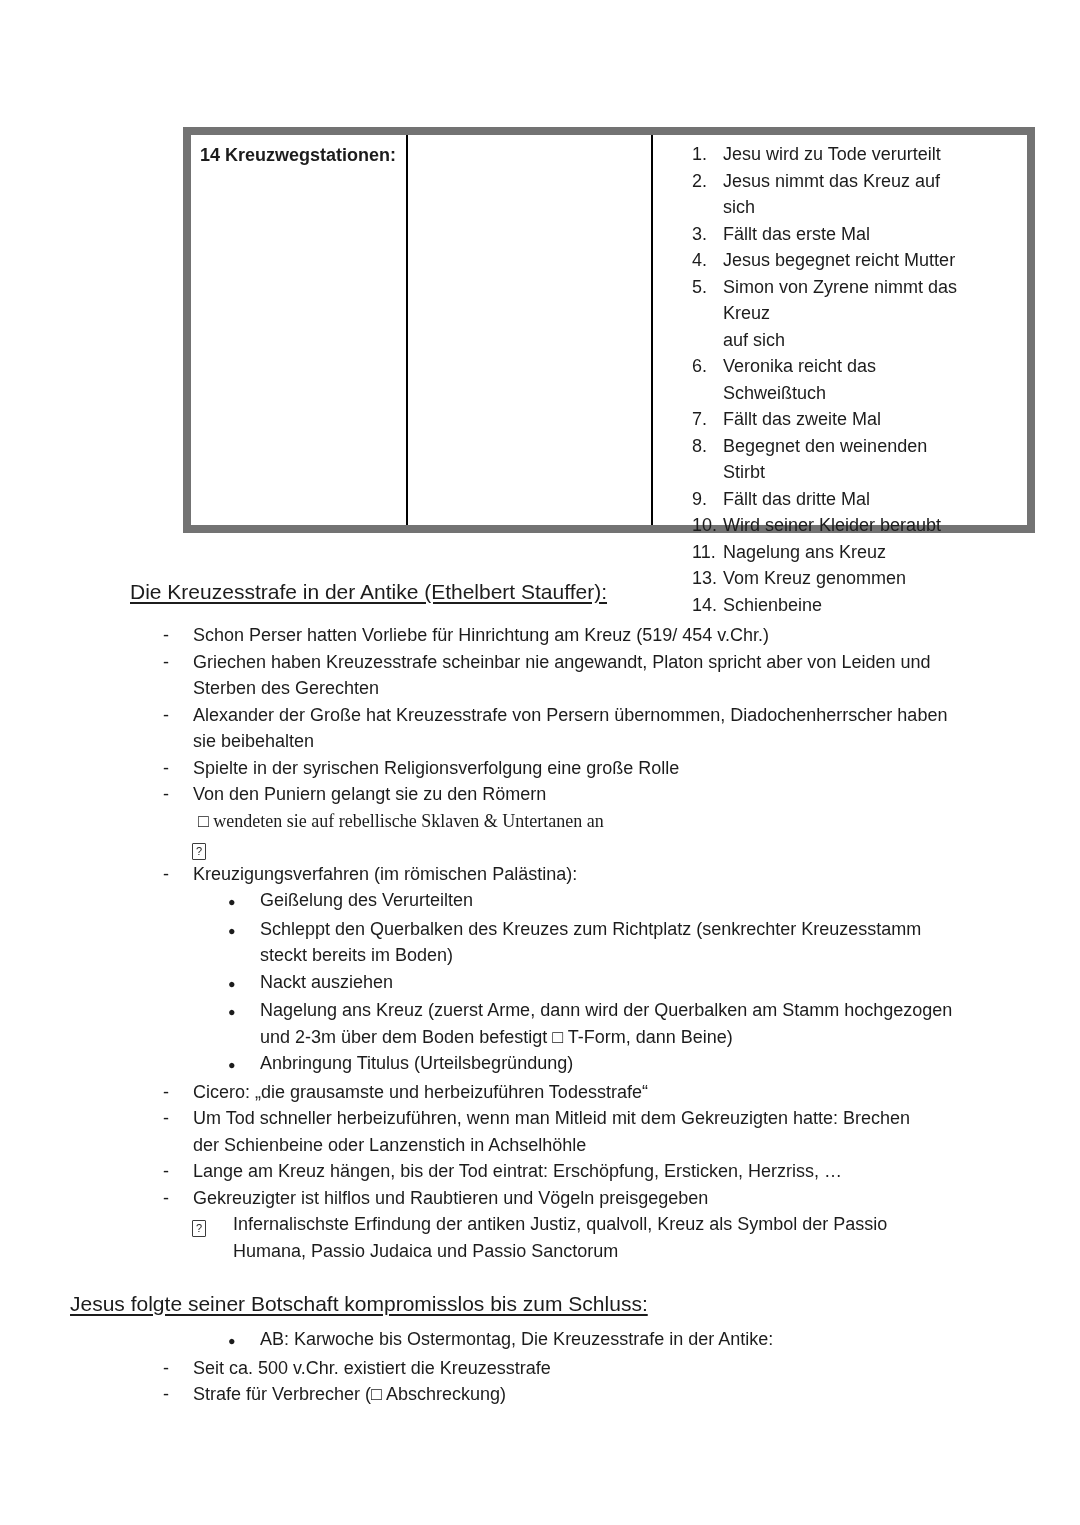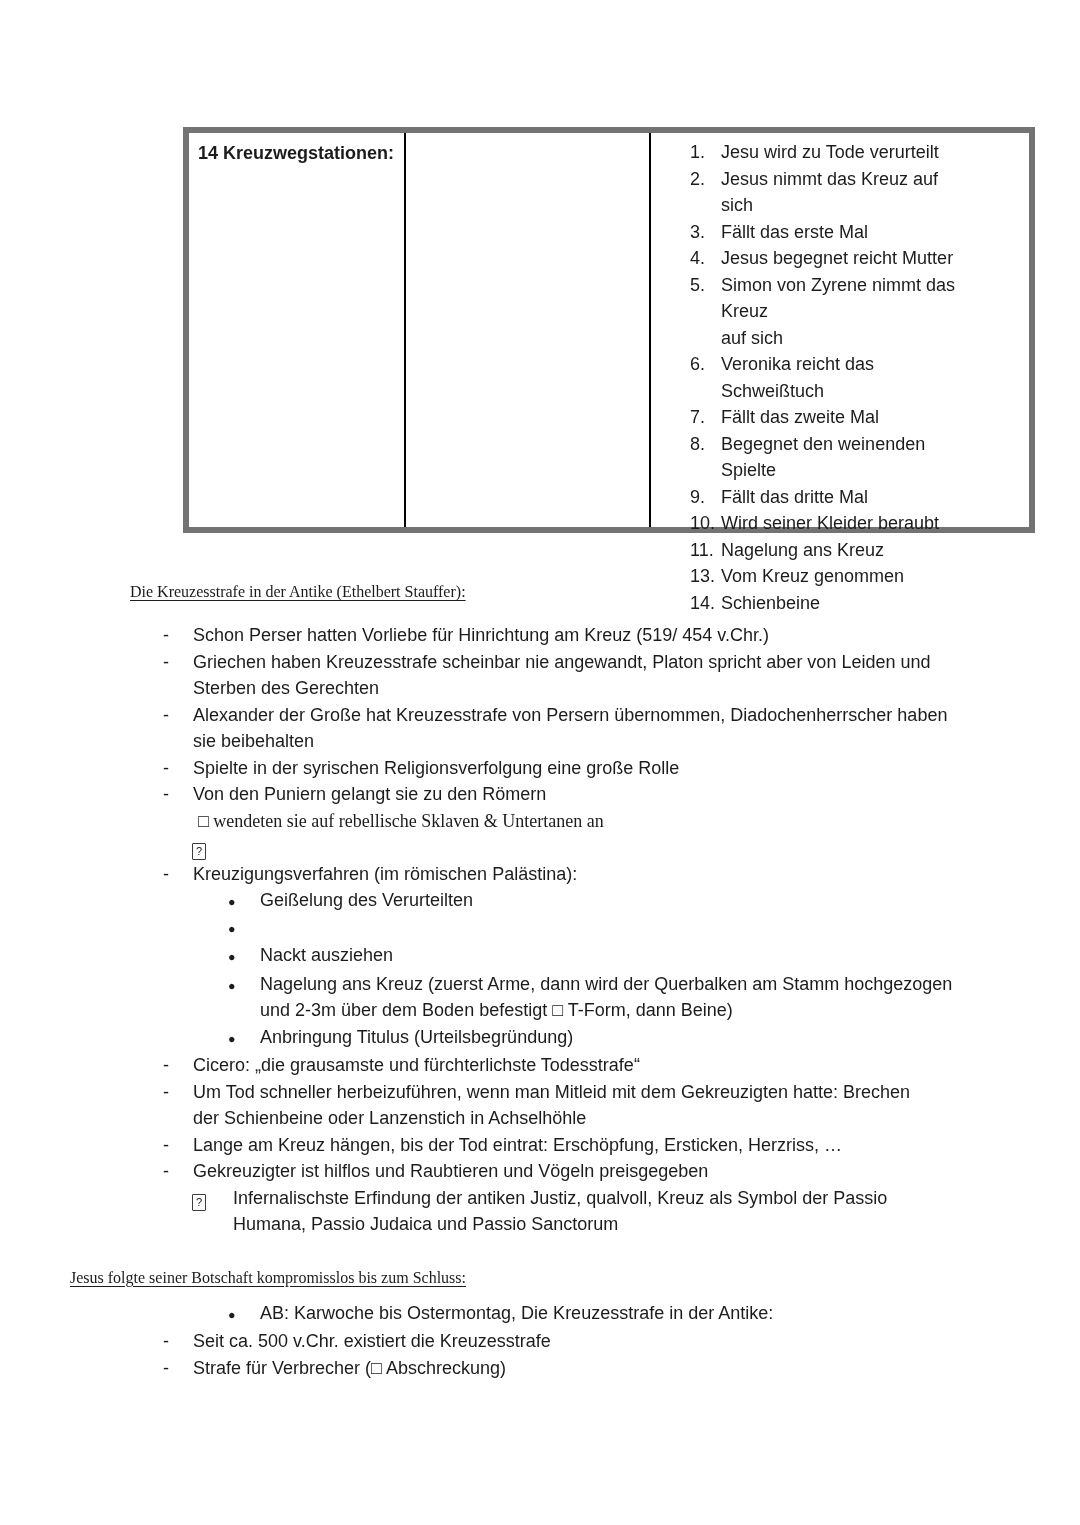--- a/index.html
+++ b/index.html
@@ -3,34 +3,34 @@
 <meta charset="utf-8">
 <style>
   html,body{margin:0;padding:0;background:#ffffff;}
   .page{
     position:relative;width:1080px;height:1525px;background:#ffffff;overflow:hidden;
     font-family:"Liberation Sans",sans-serif;font-size:18px;color:#1c1c1c;
   }
   
   .doc-table{
     position:absolute;left:183px;top:127px;width:852px;height:406px;
-    display:flex;border:6px solid #737373;box-sizing:border-box;
+    display:flex;border:8px solid #737373;box-sizing:border-box;
   }
   .cell{box-sizing:border-box;}
   .cell-label{width:217px;flex:0 0 217px;border-right:2px solid #000;padding:8px 8px 0 9px;font-weight:bold;line-height:24px;}
   .cell-empty{width:245px;flex:0 0 245px;border-right:2px solid #000;}
   .cell-list{flex:1;padding:6px 58px 0 39px;}
   .station{display:flex;align-items:baseline;line-height:26.5px;}
   .station .num{flex:0 0 31px;}
   .station .txt{white-space:pre-wrap;}
   
   .sections{position:absolute;left:0;top:533px;width:1080px;}
   .heading{
     margin:45px 0 17px 130px;text-decoration:underline;
-    text-underline-offset:3px;font-size:16px;line-height:27px;font-family:Liberation Serif, serif;
+    text-underline-offset:3px;font-size:21px;line-height:27px;
   }
   .heading.rest{margin:26px 0 9px 70px;}
   .line{display:flex;align-items:baseline;line-height:26.5px;}
   .lvl1{margin-left:163px;}
   .lvl2{margin-left:192px;}
   .lvl2.nomark{margin-left:198px;font-family:Liberation Serif, serif;}
   .lvl3{margin-left:228px;}
   .marker{flex-shrink:0;}
   .m-dash{flex:0 0 30px;}
   .lvl2 .marker{flex:0 0 41px;}
@@ -77,21 +77,21 @@
           <div class="station">
             <span class="num">6.</span>
             <span class="txt">Veronika reicht das Schweißtuch</span>
           </div>
           <div class="station">
             <span class="num">7.</span>
             <span class="txt">Fällt das zweite Mal</span>
           </div>
           <div class="station">
             <span class="num">8.</span>
-            <span class="txt">Begegnet den weinenden Spielte</span>
+            <span class="txt">Begegnet den weinenden Stirbt</span>
           </div>
           <div class="station">
             <span class="num">9.</span>
             <span class="txt">Fällt das dritte Mal</span>
           </div>
           <div class="station">
             <span class="num">10.</span>
             <span class="txt">Wird seiner Kleider beraubt</span>
           </div>
           <div class="station">
@@ -143,37 +143,39 @@
       <div class="line lvl1">
         <span class="marker m-dash">-</span>
         <span class="txt">Kreuzigungsverfahren (im römischen Palästina):</span>
       </div>
       <div class="line lvl3">
         <span class="marker m-bullet">●</span>
         <span class="txt">Geißelung des Verurteilten</span>
       </div>
       <div class="line lvl3">
         <span class="marker m-bullet">●</span>
+        <span class="txt">Schleppt den Querbalken des Kreuzes zum Richtplatz (senkrechter Kreuzesstamm
+steckt bereits im Boden)</span>
       </div>
       <div class="line lvl3">
         <span class="marker m-bullet">●</span>
         <span class="txt">Nackt ausziehen</span>
       </div>
       <div class="line lvl3">
         <span class="marker m-bullet">●</span>
         <span class="txt">Nagelung ans Kreuz (zuerst Arme, dann wird der Querbalken am Stamm hochgezogen
 und 2-3m über dem Boden befestigt □ T-Form, dann Beine)</span>
       </div>
       <div class="line lvl3">
         <span class="marker m-bullet">●</span>
         <span class="txt">Anbringung Titulus (Urteilsbegründung)</span>
       </div>
       <div class="line lvl1">
         <span class="marker m-dash">-</span>
-        <span class="txt">Cicero: „die grausamste und fürchterlichste Todesstrafe“</span>
+        <span class="txt">Cicero: „die grausamste und herbeizuführen Todesstrafe“</span>
       </div>
       <div class="line lvl1">
         <span class="marker m-dash">-</span>
         <span class="txt">Um Tod schneller herbeizuführen, wenn man Mitleid mit dem Gekreuzigten hatte: Brechen
 der Schienbeine oder Lanzenstich in Achselhöhle</span>
       </div>
       <div class="line lvl1">
         <span class="marker m-dash">-</span>
         <span class="txt">Lange am Kreuz hängen, bis der Tod eintrat: Erschöpfung, Ersticken, Herzriss, …</span>
       </div>

